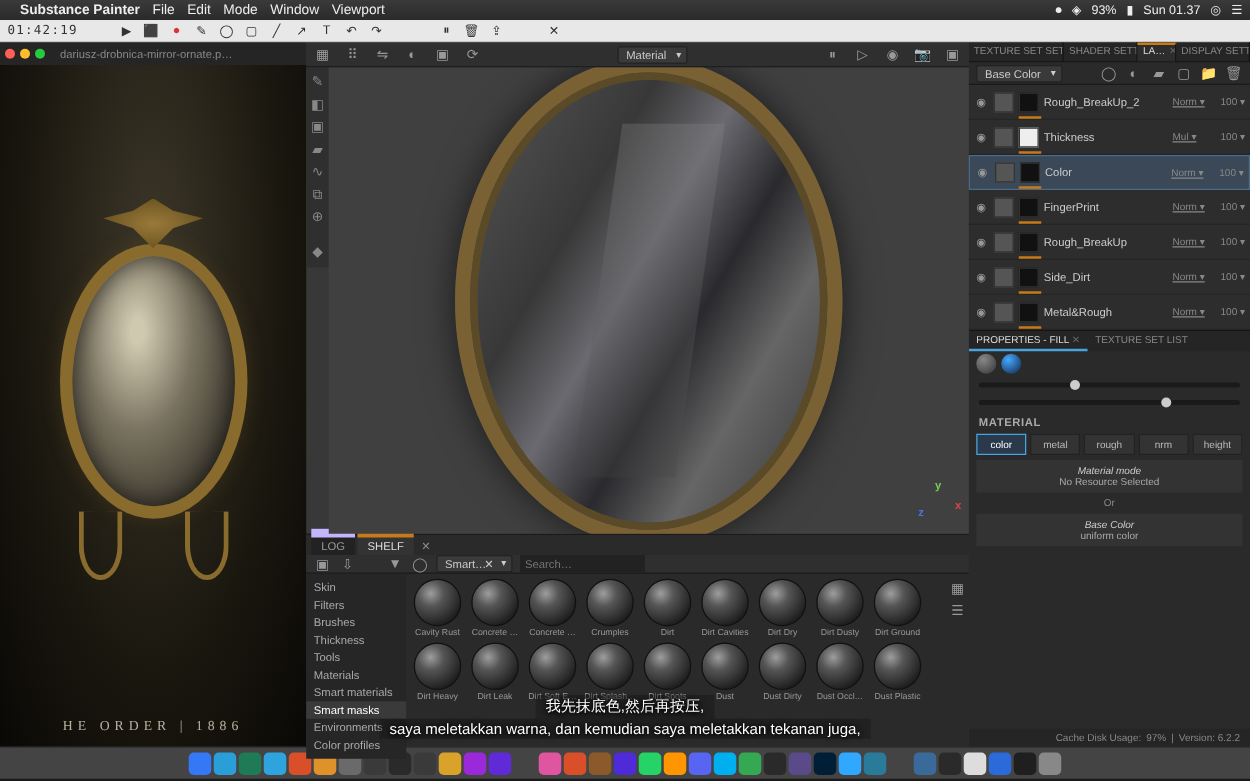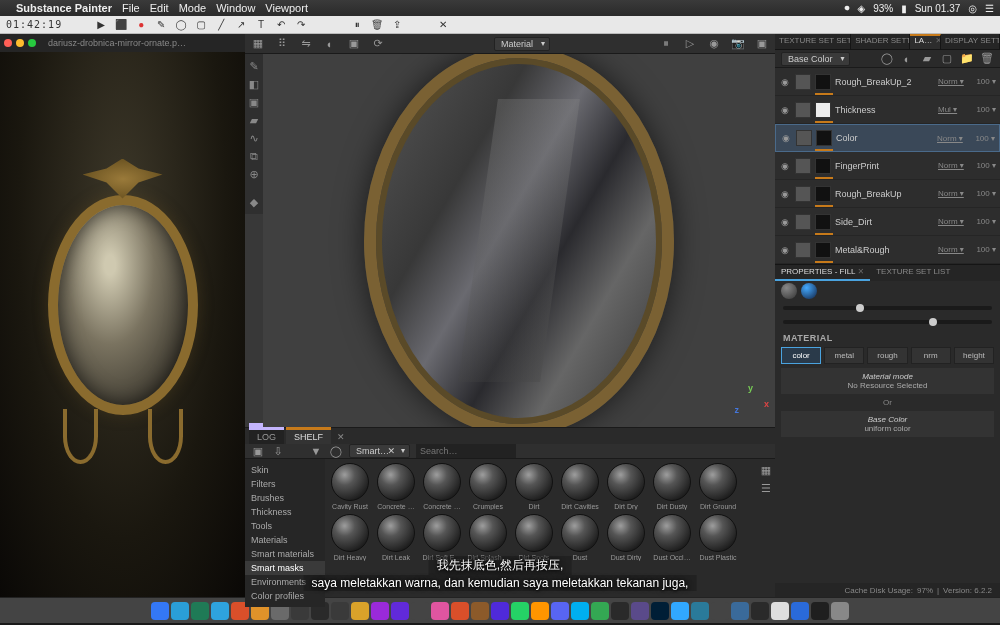--- a/index.html
+++ b/index.html
@@ -160,20 +160,21 @@
     </div>
     <div class="ref-image">
       <div class="mirror-frame">
         <div class="ornament-top"></div>
         <div class="oval-outer"></div>
         <div class="ornament-bot">
             <div class="arm"></div>
             <div class="arm"></div>
           </div>
       </div>
+      <div class="ref-title">HE ORDER | 1886</div>
     </div>
   </div>
 
   <div class="center-col">
     <div class="vp-toolbar">
       <span class="vp-icon">▦</span>
       <span class="vp-icon">⠿</span>
       <span class="vp-icon">⇋</span>
       <span class="vp-icon">◐</span>
       <span class="vp-icon">▣</span>

